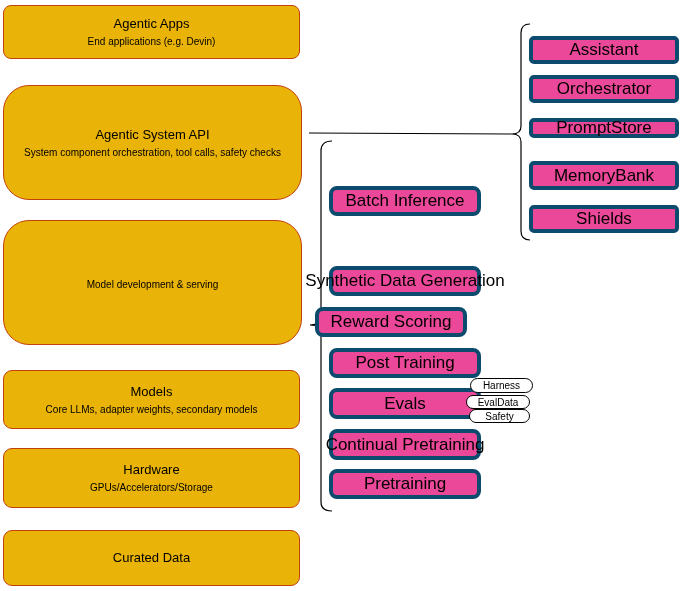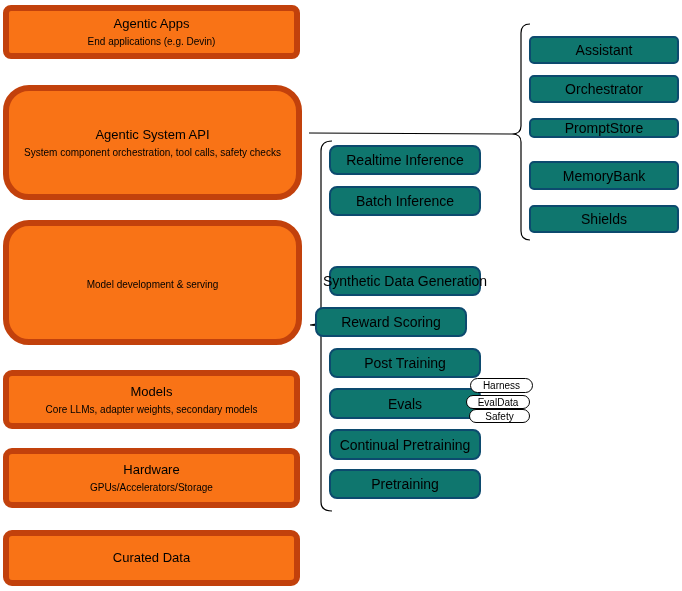--- a/index.html
+++ b/index.html
@@ -1,26 +1,26 @@
 <!DOCTYPE html>
 <html><head>
 <meta charset="utf-8">
 <style>
   html,body{margin:0;padding:0;background:#ffffff;}
   .canvas{position:relative;width:682px;height:591px;background:#ffffff;
           font-family:"Liberation Sans",sans-serif;color:#000;overflow:hidden;}
   .layer{position:absolute;left:0;top:0;}
   .layer path{fill:none;stroke:#000000;stroke-width:1.2;}
-  .box{position:absolute;box-sizing:border-box;background:#f97316;border:6px solid #c2410c;
+  .box{position:absolute;box-sizing:border-box;background:#eab308;border:1px solid #c2410c;
        display:flex;flex-direction:column;align-items:center;justify-content:center;text-align:center;}
   .title{font-size:13px;line-height:16px;white-space:nowrap;}
   .subtitle{font-size:10px;line-height:12px;margin-top:4px;white-space:nowrap;}
-  .node{position:absolute;box-sizing:border-box;background:#0f766e;border:2px solid #0c4a6e;
+  .node{position:absolute;box-sizing:border-box;background:#ec4899;border:4px solid #0c4a6e;
         border-radius:8px;display:flex;align-items:center;justify-content:center;
-        font-size:14px;white-space:nowrap;text-align:center;}
+        font-size:17px;white-space:nowrap;text-align:center;}
   .node.r5{border-radius:5px;}
   .pill{position:absolute;box-sizing:border-box;background:#ffffff;border:1px solid #000000;
         border-radius:999px;display:flex;align-items:center;justify-content:center;
         font-size:10px;white-space:nowrap;text-align:center;}
 </style>
 </head>
 <body>
 
 <div class="canvas">
 
@@ -54,21 +54,20 @@
 
   <div class="box" style="left:3px;top:448px;width:297px;height:60px;border-radius:9px;">
     <div class="title">Hardware</div>
     <div class="subtitle">GPUs/Accelerators/Storage</div>
   </div>
 
   <div class="box" style="left:3px;top:530px;width:297px;height:56px;border-radius:9px;">
     <div class="title">Curated Data</div>
   </div>
 
-  <div class="node" style="left:329px;top:145px;width:152px;height:30px;">Realtime Inference</div>
   <div class="node" style="left:329px;top:186px;width:152px;height:30px;">Batch Inference</div>
   <div class="node" style="left:329px;top:266px;width:152px;height:30px;">Synthetic Data Generation</div>
   <div class="node" style="left:315px;top:307px;width:152px;height:30px;">Reward Scoring</div>
   <div class="node" style="left:329px;top:348px;width:152px;height:30px;">Post Training</div>
   <div class="node" style="left:329px;top:388px;width:152px;height:31px;">Evals</div>
   <div class="node" style="left:329px;top:429px;width:152px;height:31px;border-radius:8px;">Continual Pretraining</div>
   <div class="node" style="left:329px;top:469px;width:152px;height:30px;">Pretraining</div>
 
   <div class="pill" style="left:470px;top:378px;width:63px;height:15px;">Harness</div>
   <div class="pill" style="left:466px;top:395px;width:64px;height:14px;">EvalData</div>

